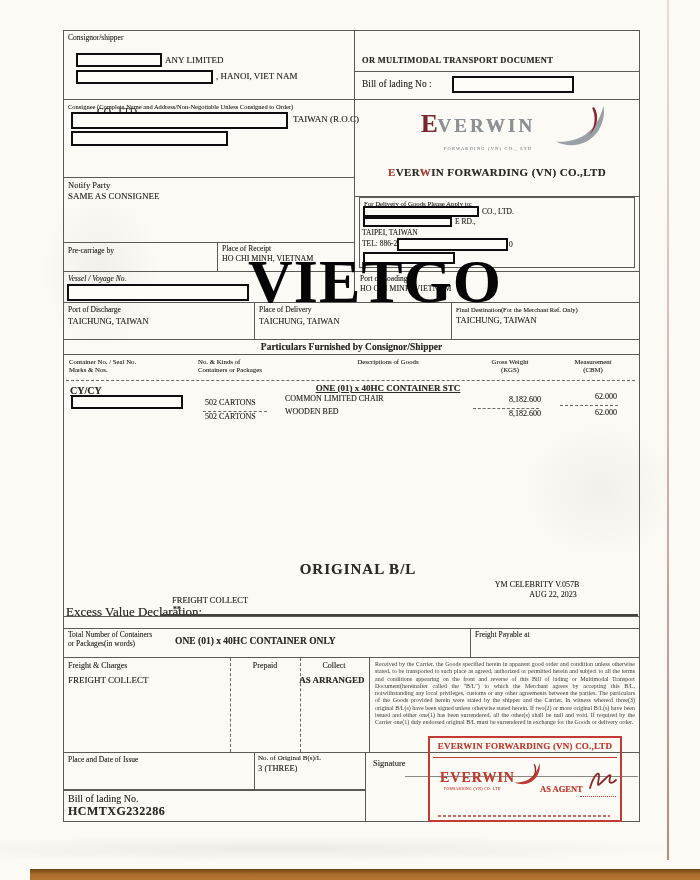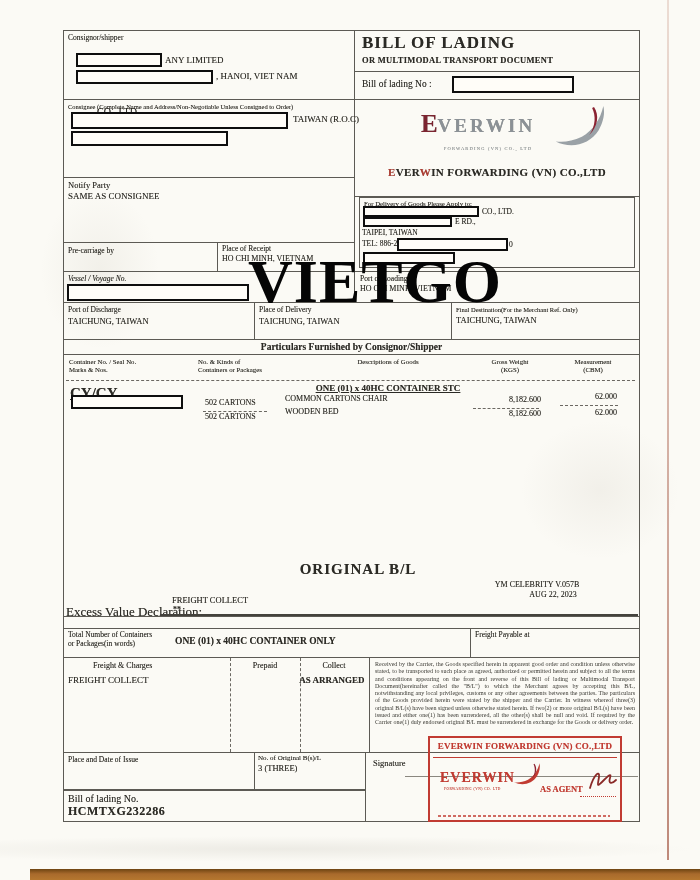--- a/index.html
+++ b/index.html
@@ -52,21 +52,20 @@
   <div class="box" style="left:63px;top:30px;width:577px;height:792px;"></div>
 
   <div class="box" style="left:63px;top:30px;width:292px;height:70px;"></div>
   <div class="t" style="left:68px;top:34px;font-size:7.5px;">Consignor/shipper</div>
   <div class="t" style="left:165px;top:56px;font-size:9px;">ANY LIMITED</div>
   <div class="t" style="left:216px;top:72px;font-size:9px;">, HANOI, VIET NAM</div>
   <div class="redact" style="left:76px;top:53px;width:86px;height:14px;"></div>
   <div class="redact" style="left:76px;top:70px;width:137px;height:14px;"></div>
 
   <div class="box" style="left:354px;top:30px;width:286px;height:42px;"></div>
-  <div class="t b" style="left:362px;top:34px;font-size:17px;letter-spacing:1px;">BILL OF LADING</div>
   <div class="t b" style="left:362px;top:56px;font-size:8.5px;letter-spacing:.3px;">OR MULTIMODAL TRANSPORT DOCUMENT</div>
   <div class="box" style="left:354px;top:71px;width:286px;height:29px;"></div>
   <div class="t" style="left:362px;top:79px;font-size:9.5px;">Bill of lading No :</div>
   <div class="redact" style="left:452px;top:76px;width:122px;height:17px;"></div>
 
   <div class="box" style="left:63px;top:99px;width:292px;height:79px;"></div>
   <div class="t" style="left:68px;top:103px;font-size:6.5px;">Consignee (Complete Name and Address/Non-Negotiable Unless Consigned to Order)</div>
   <div class="t" style="left:97px;top:106px;font-size:10px;">CO., LTD</div>
   <div class="t" style="left:293px;top:115px;font-size:9px;">TAIWAN (R.O.C)</div>
   <div class="redact" style="left:71px;top:112px;width:217px;height:17px;"></div>
@@ -127,26 +126,26 @@
   <div class="t" style="left:69px;top:366px;font-size:6.8px;">Marks &amp; Nos.</div>
   <div class="t" style="left:198px;top:358px;font-size:6.8px;">No. &amp; Kinds of</div>
   <div class="t" style="left:198px;top:366px;font-size:6.8px;">Containers or Packages</div>
   <div class="t c" style="left:293px;top:358px;width:190px;font-size:6.8px;">Descriptions of Goods</div>
   <div class="t c" style="left:471px;top:358px;width:78px;font-size:6.8px;">Gross Weight</div>
   <div class="t c" style="left:471px;top:366px;width:78px;font-size:6.8px;">(KGS)</div>
   <div class="t c" style="left:558px;top:358px;width:70px;font-size:6.8px;">Measurement</div>
   <div class="t c" style="left:558px;top:366px;width:70px;font-size:6.8px;">(CBM)</div>
   <div class="dash" style="left:66px;top:380px;width:569px;"></div>
 
-  <div class="t b" style="left:70px;top:385px;font-size:15px;text-decoration:underline;">CY/CY</div>
+  <div class="t b" style="left:70px;top:385px;font-size:10px;text-decoration:underline;">CY/CY</div>
   <div class="t c b" style="left:293px;top:384px;width:190px;font-size:9px;text-decoration:underline;">ONE (01) x 40HC  CONTAINER STC</div>
   <div class="redact" style="left:71px;top:395px;width:112px;height:14px;"></div>
 
   <div class="t" style="left:205px;top:399px;font-size:8px;">502 CARTONS</div>
-  <div class="t" style="left:285px;top:395px;font-size:8px;">COMMON CARTONS CHAIR</div>
+  <div class="t" style="left:285px;top:395px;font-size:8px;">COMMON LIMITED CHAIR</div>
   <div class="t r" style="left:463px;top:396px;width:78px;font-size:8px;">8,182.600</div>
   <div class="t r" style="left:555px;top:393px;width:62px;font-size:8px;">62.000</div>
   <div class="dash" style="left:203px;top:411px;width:64px;"></div>
   <div class="dash" style="left:473px;top:408px;width:66px;"></div>
   <div class="dash" style="left:560px;top:405px;width:58px;"></div>
   <div class="t" style="left:205px;top:413px;font-size:8px;">502 CARTONS</div>
   <div class="t" style="left:285px;top:408px;font-size:8px;">WOODEN BED</div>
   <div class="t r" style="left:463px;top:410px;width:78px;font-size:8px;">8,182.600</div>
   <div class="t r" style="left:555px;top:409px;width:62px;font-size:8px;">62.000</div>
 
@@ -161,21 +160,21 @@
   <div class="box" style="left:63px;top:628px;width:577px;height:30px;"></div>
   <div class="t" style="left:68px;top:631px;font-size:7.5px;">Total Number of Containers</div>
   <div class="t" style="left:68px;top:640px;font-size:7.5px;">or Packages(in words)</div>
   <div class="t b" style="left:175px;top:636px;font-size:9.5px;">ONE (01) x 40HC CONTAINER ONLY</div>
   <div class="box" style="left:470px;top:628px;width:170px;height:30px;"></div>
   <div class="t" style="left:475px;top:631px;font-size:7.5px;">Freight Payable at</div>
 
   <div class="box" style="left:63px;top:657px;width:577px;height:96px;">
     <div class="terms">Received by the Carrier, the Goods specified herein in apparent good order and condition unless otherwise stated, to be transported to such place as agreed, authorized or permitted herein and subject to all the terms and conditions appearing on the front and reverse of this Bill of lading or Multimodal Transport Document(hereinafter called the "B/L") to which the Merchant agrees by accepting this B/L, notwithstanding any local privileges, customs or any other agreements between the parties. The particulars of the Goods provided herein were stated by the shipper and the Carrier. In witness whereof three(3) original B/L(s) have been signed unless otherwise stated herein. If two(2) or more original B/L(s) have been issued and either one(1) has been surrendered, all the other(s) shall be null and void. If required by the Carrier one(1) duly endorsed original B/L must be surrendered in exchange for the Goods or delivery order.</div>
   </div>
-  <div class="t" style="left:68px;top:662px;font-size:8px;margin-left:25px;">Freight &amp; Charges</div>
+  <div class="t" style="left:68px;top:662px;font-size:8px;">Freight &amp; Charges</div>
   <div class="t" style="left:68px;top:676px;font-size:9px;">FREIGHT COLLECT</div>
   <div class="vdash" style="left:230px;top:658px;height:94px;"></div>
   <div class="vdash" style="left:300px;top:658px;height:94px;"></div>
   <div class="t c" style="left:230px;top:662px;width:70px;font-size:8px;">Prepaid</div>
   <div class="t c" style="left:300px;top:662px;width:68px;font-size:8px;">Collect</div>
   <div class="t c b" style="left:292px;top:676px;width:80px;font-size:9px;">AS ARRANGED</div>
 
   <div class="box" style="left:63px;top:752px;width:192px;height:38px;"></div>
   <div class="t" style="left:68px;top:756px;font-size:7.5px;">Place and Date of Issue</div>
   <div class="box" style="left:254px;top:752px;width:112px;height:38px;"></div>

